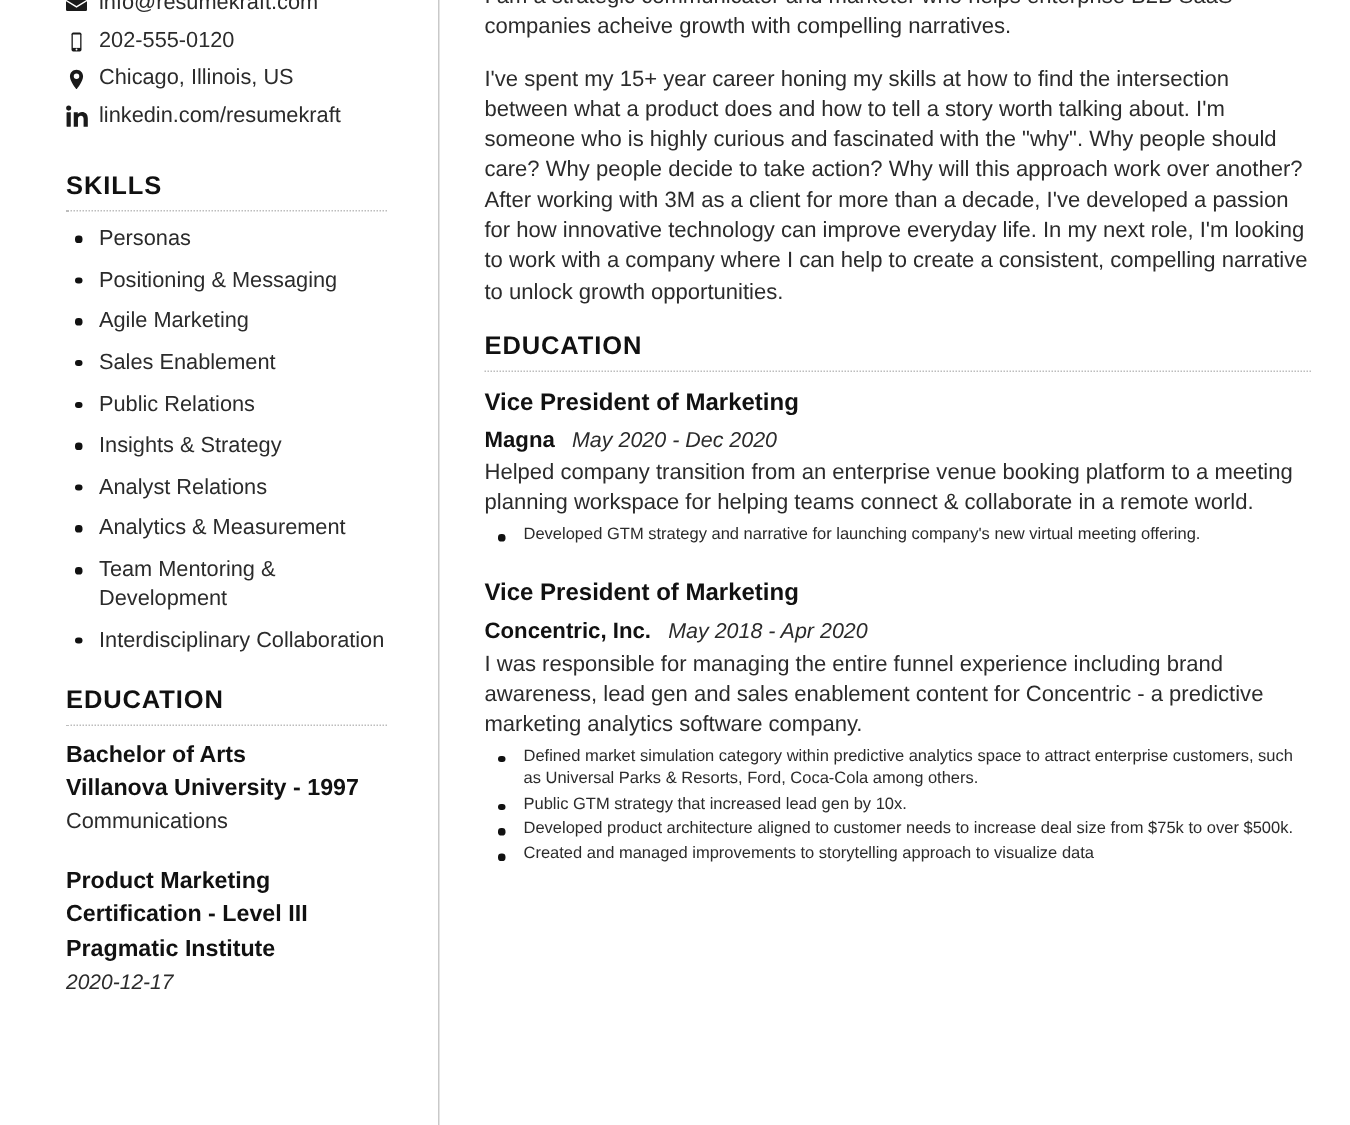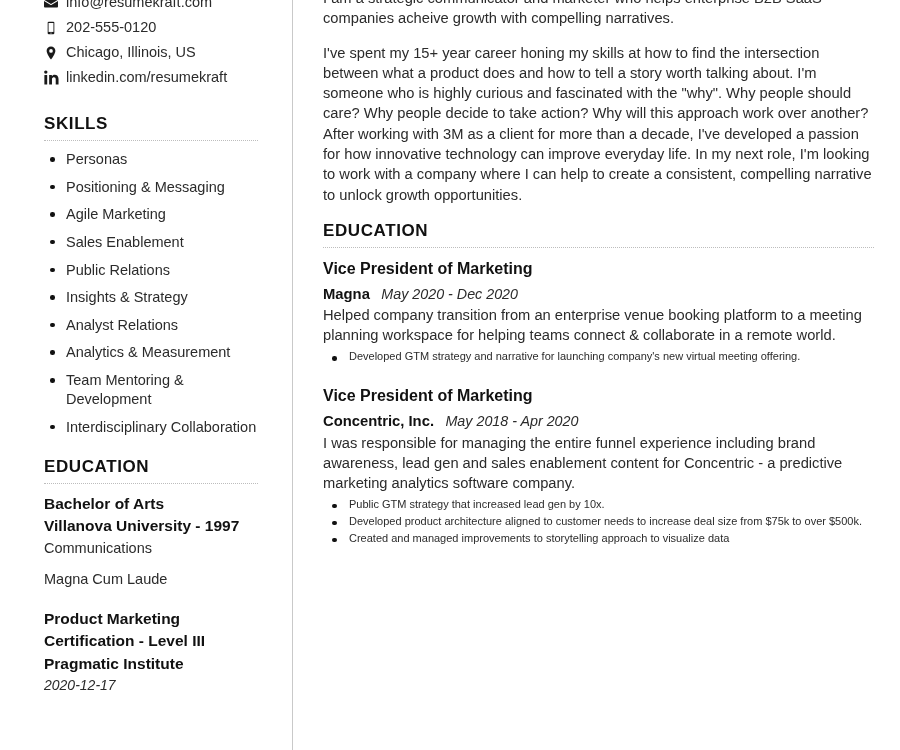--- a/index.html
+++ b/index.html
@@ -293,21 +293,20 @@
     </section>
 
     <section class="section" style="margin-top:20px;">
       <h2 class="section-head">EDUCATION</h2>
       <hr class="dotted-rule">
 
       <div class="edu-entry">
         <div class="edu-degree">Bachelor of Arts</div>
         <div class="edu-school">Villanova University - 1997</div>
         <div class="edu-field">Communications</div>
-        <div class="edu-note">Magna Cum Laude</div>
       </div>
 
       <div class="edu-entry" style="margin-top:18px;">
         <div class="edu-degree">Product Marketing Certification - Level III</div>
         <div class="edu-school">Pragmatic Institute</div>
         <div class="edu-date">2020-12-17</div>
       </div>
     </section>
 
   </aside>
@@ -338,20 +337,21 @@
       </article>
 
       <article class="job" style="margin-top:20px;">
         <h3 class="job-title">Vice President of Marketing</h3>
         <div class="job-meta">
           <span class="job-company">Concentric, Inc.</span>
           <span class="job-dates">May 2018 - Apr 2020</span>
         </div>
         <p class="job-desc">I was responsible for managing the entire funnel experience including brand awareness, lead gen and sales enablement content for Concentric - a predictive marketing analytics software company.</p>
         <ul class="job-bullets">
+          <li>Defined market simulation category within predictive analytics space to attract enterprise customers, such as Universal Parks &amp; Resorts, Ford, Coca-Cola among others.</li>
           <li>Public GTM strategy that increased lead gen by 10x.</li>
           <li>Developed product architecture aligned to customer needs to increase deal size from $75k to over $500k.</li>
           <li>Created and managed improvements to storytelling approach to visualize data</li>
         </ul>
       </article>
 
     </section>
 
   </main>
 

